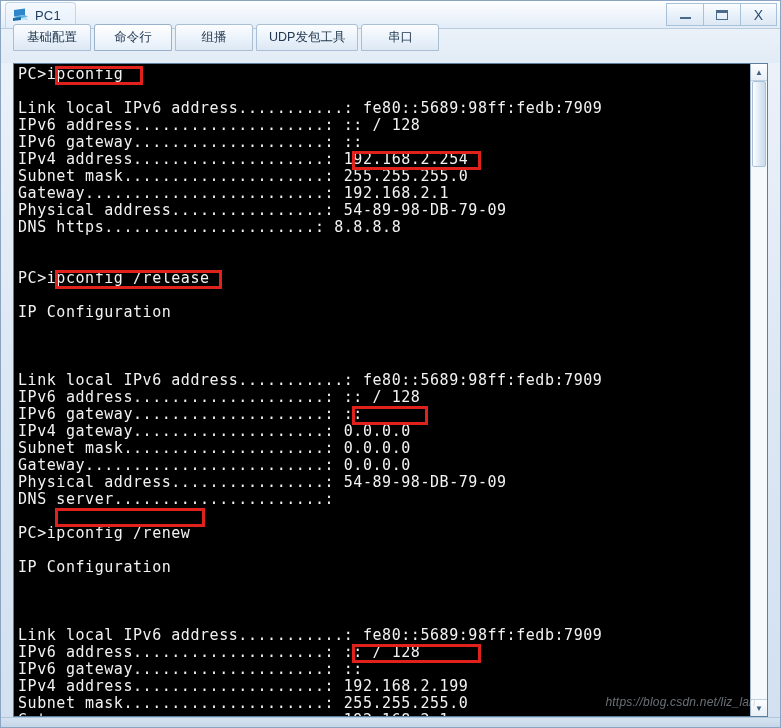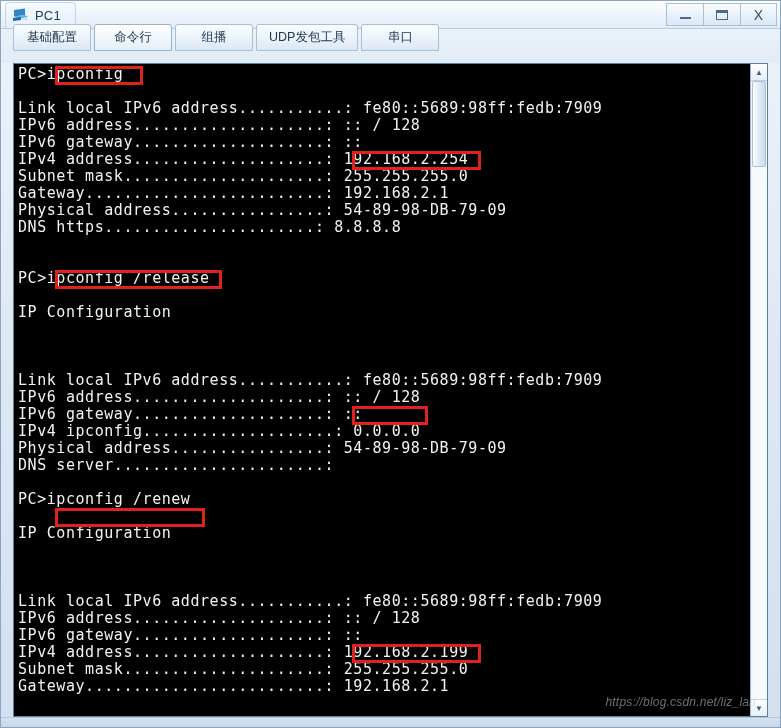--- a/index.html
+++ b/index.html
@@ -248,21 +248,23 @@
         <div class="line blank">&nbsp;</div>
         <div class="line">PC&gt;ipconfig /release</div>
         <div class="line blank">&nbsp;</div>
         <div class="line">IP Configuration</div>
         <div class="line blank">&nbsp;</div>
         <div class="line blank">&nbsp;</div>
         <div class="line blank">&nbsp;</div>
         <div class="line">Link local IPv6 address...........: fe80::5689:98ff:fedb:7909</div>
         <div class="line">IPv6 address....................: :: / 128</div>
         <div class="line">IPv6 gateway....................: ::</div>
-        <div class="line">IPv4 ipconfig....................: 0.0.0.0</div>
+        <div class="line">IPv4 gateway....................: 0.0.0.0</div>
+        <div class="line">Subnet mask.....................: 0.0.0.0</div>
+        <div class="line">Gateway.........................: 0.0.0.0</div>
         <div class="line">Physical address................: 54-89-98-DB-79-09</div>
         <div class="line">DNS server......................:</div>
         <div class="line blank">&nbsp;</div>
         <div class="line">PC&gt;ipconfig /renew</div>
         <div class="line blank">&nbsp;</div>
         <div class="line">IP Configuration</div>
         <div class="line blank">&nbsp;</div>
         <div class="line blank">&nbsp;</div>
         <div class="line blank">&nbsp;</div>
         <div class="line">Link local IPv6 address...........: fe80::5689:98ff:fedb:7909</div>

